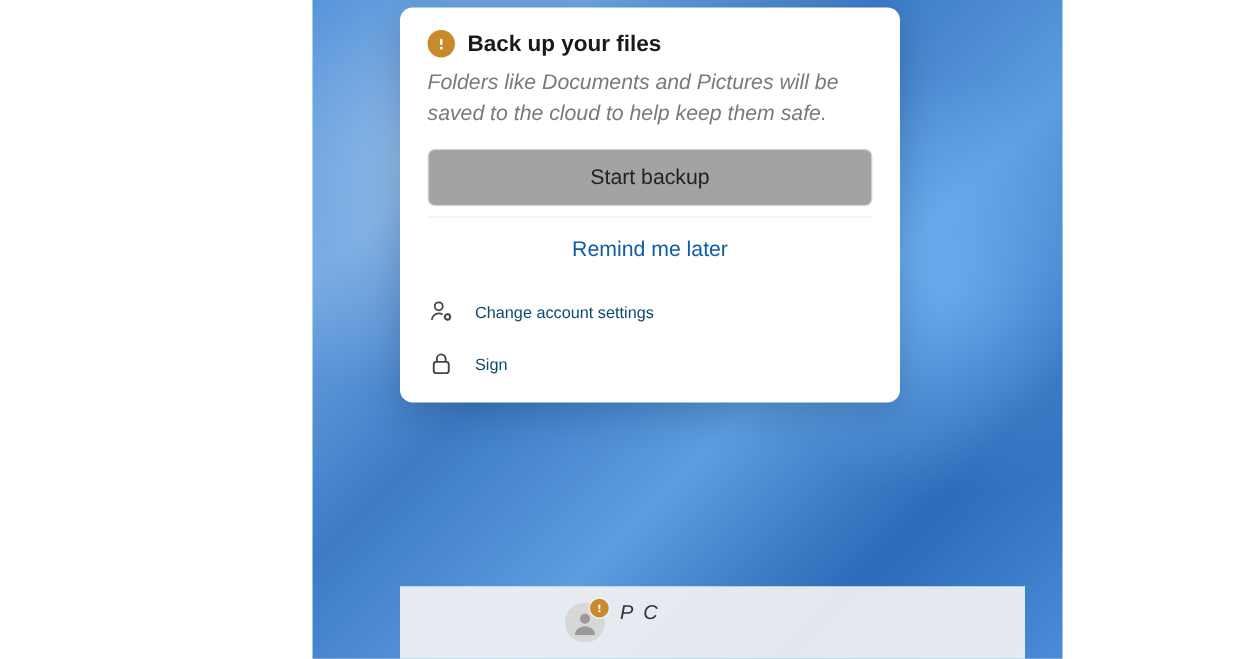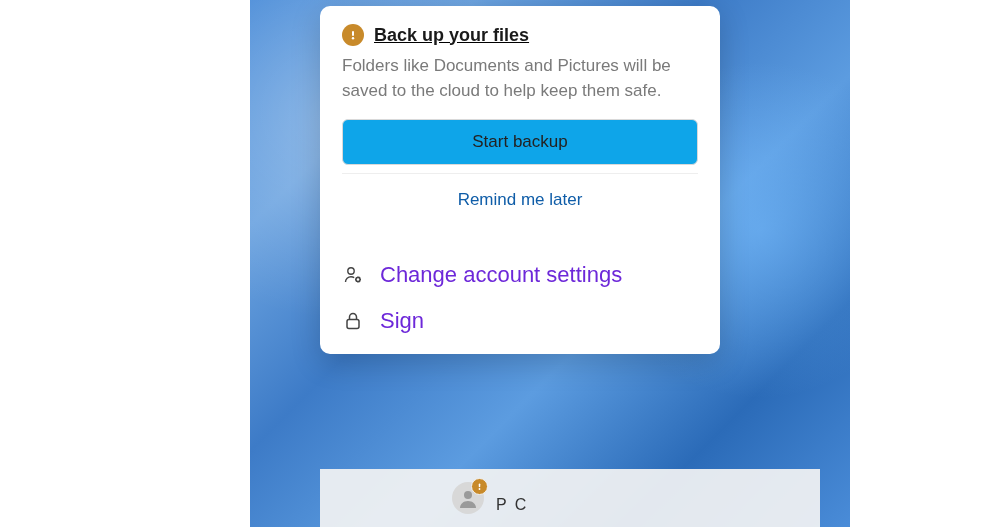--- a/index.html
+++ b/index.html
@@ -54,21 +54,20 @@
       border-radius: 10px;
       box-shadow: 0 8px 30px rgba(0,0,0,0.18);
       padding: 18px 0 10px 0;
     }
 
     .popup-header {
       display: flex;
       align-items: center;
       gap: 10px;
       padding: 0 22px 2px 22px;
-      text-decoration: underline;
     }
 
     .warning-badge {
       width: 22px;
       height: 22px;
       border-radius: 50%;
       background: #c88a2a;
       display: flex;
       align-items: center;
       justify-content: center;
@@ -80,64 +79,65 @@
       font-size: 18px;
       font-weight: 600;
       color: #1a1a1a;
     }
 
     .popup-body {
       padding: 6px 22px 16px 22px;
       font-size: 17px;
       line-height: 1.45;
       color: #7a7a7a;
+      font-style: italic;
     }
 
     .btn-primary {
       display: block;
       margin: 0 22px 8px 22px;
       width: calc(100% - 44px);
       text-align: center;
       padding: 12px 0;
-      background: #0ea5e9;
+      background: #a3a3a3;
       border: 1px solid #d9d9d9;
       border-radius: 6px;
       font-size: 17px;
       color: #222;
       cursor: pointer;
     }
 
     .btn-secondary {
       display: block;
       margin: 0 22px 14px 22px;
       width: calc(100% - 44px);
       text-align: center;
-      padding: 28px 0;
+      padding: 4px 0;
       background: transparent;
       border: none;
       font-size: 17px;
       color: #0f5da8;
       cursor: pointer;
       border-top: 1px solid #eeeeee;
       border-radius: 0;
       padding-top: 16px;
     }
 
     .menu-list {
       padding: 0 8px;
     }
     .menu-item {
       display: flex;
       align-items: center;
       gap: 16px;
       padding: 10px 14px;
       border-radius: 6px;
       cursor: pointer;
-      font-size: 22px;
-      color: #6d28d9;
+      font-size: 13px;
+      color: #0c4a6e;
     }
     .menu-icon {
       width: 22px;
       height: 22px;
       display: flex;
       align-items: center;
       justify-content: center;
       color: #444;
       flex-shrink: 0;
     }
@@ -150,25 +150,26 @@
       width: 500px;
       height: 58px;
       background: rgba(243,243,243,0.92);
       display: flex;
       align-items: center;
       padding-left: 120px;
       gap: 14px;
     }
     .taskbar-user {
       display: flex;
-      align-items: flex-end;
+      align-items: flex-start;
       gap: 12px;
       padding: 6px 12px;
       border-radius: 6px;
       cursor: pointer;
+      font-style: italic;
     }
     .avatar-wrap {
       position: relative;
       width: 32px;
       height: 32px;
     }
     .avatar {
       width: 32px;
       height: 32px;
       border-radius: 50%;

